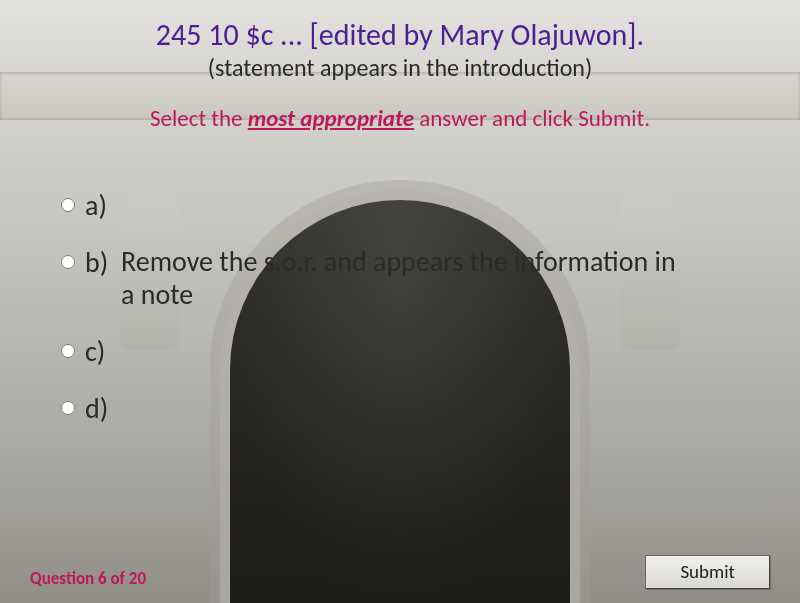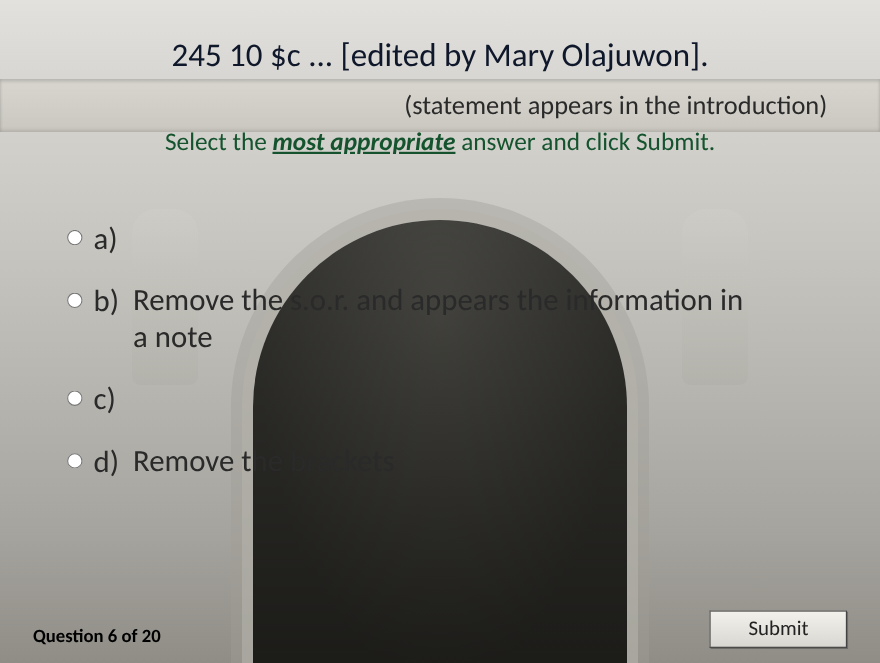--- a/index.html
+++ b/index.html
@@ -71,35 +71,35 @@
   .content {
     position: relative;
     z-index: 1;
     width: 100%;
     height: 100%;
     padding: 14px 48px 0 48px;
   }
   .heading {
     text-align: center;
     font-size: 30px;
-    color: #0f172a;
+    color: #4c1d95;
     line-height: 1.15;
-    margin-top: 20px;
+    margin-top: 4px;
   }
   .subheading {
-    text-align: right;
+    text-align: center;
     font-size: 24px;
     color: #2a2a2a;
-    margin-top: 13px;
+    margin-top: 0;
   }
   .instruction {
     text-align: center;
     font-size: 23px;
-    color: #14532d;
-    margin-top: 4px;
+    color: #be185d;
+    margin-top: 22px;
   }
   .emph {
     font-style: italic;
     font-weight: bold;
     text-decoration: underline;
   }
   .options {
     margin-top: 56px;
     padding-left: 8px;
   }
@@ -133,21 +133,21 @@
     bottom: 14px;
     padding: 0 30px;
     display: flex;
     justify-content: space-between;
     align-items: flex-end;
     z-index: 2;
   }
   .progress {
     font-size: 17px;
     font-weight: bold;
-    color: #000000;
+    color: #be185d;
   }
   .submit-btn {
     font-family: Calibri, "Segoe UI", Arial, sans-serif;
     font-size: 19px;
     padding: 4px 34px 5px 34px;
     background: linear-gradient(to bottom, #f2f1ec, #d8d7d1);
     border: 1px solid #666;
     border-right-color: #444;
     border-bottom-color: #444;
     color: #222;
@@ -184,21 +184,20 @@
     </label>
 
     <label class="option">
       <input type="radio" name="answer" style="">
       <span class="letter">c)</span>
     </label>
 
     <label class="option">
       <input type="radio" name="answer" style="">
       <span class="letter">d)</span>
-      <span class="text">Remove the brackets</span>
     </label>
 
   </div>
 
 </div>
 
 <div class="footer">
   <div class="progress">Question 6 of 20</div>
   <button class="submit-btn">Submit</button>
 </div>

